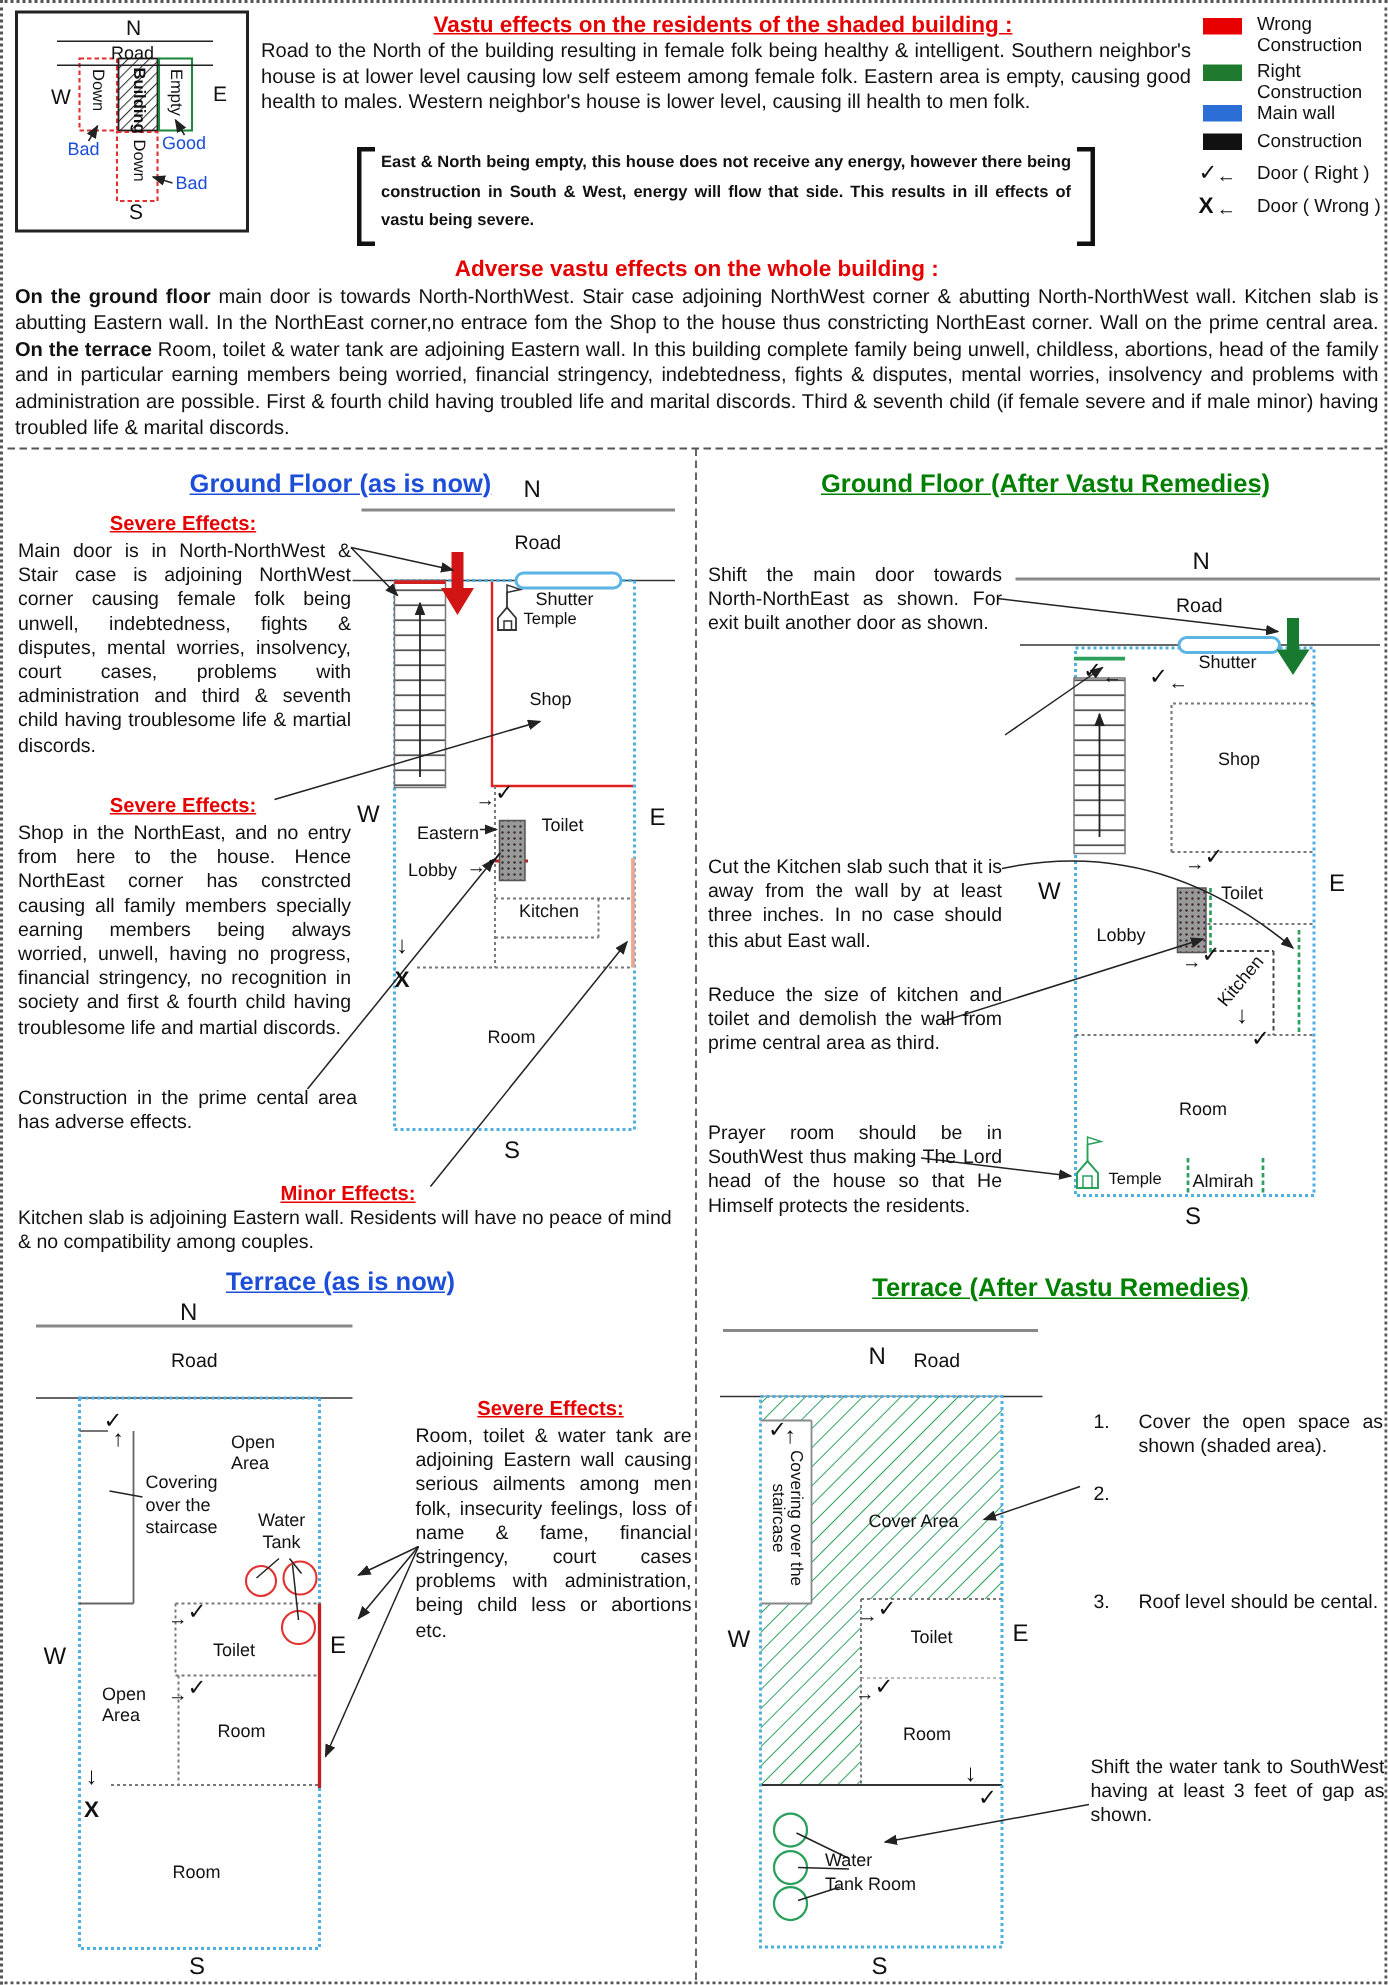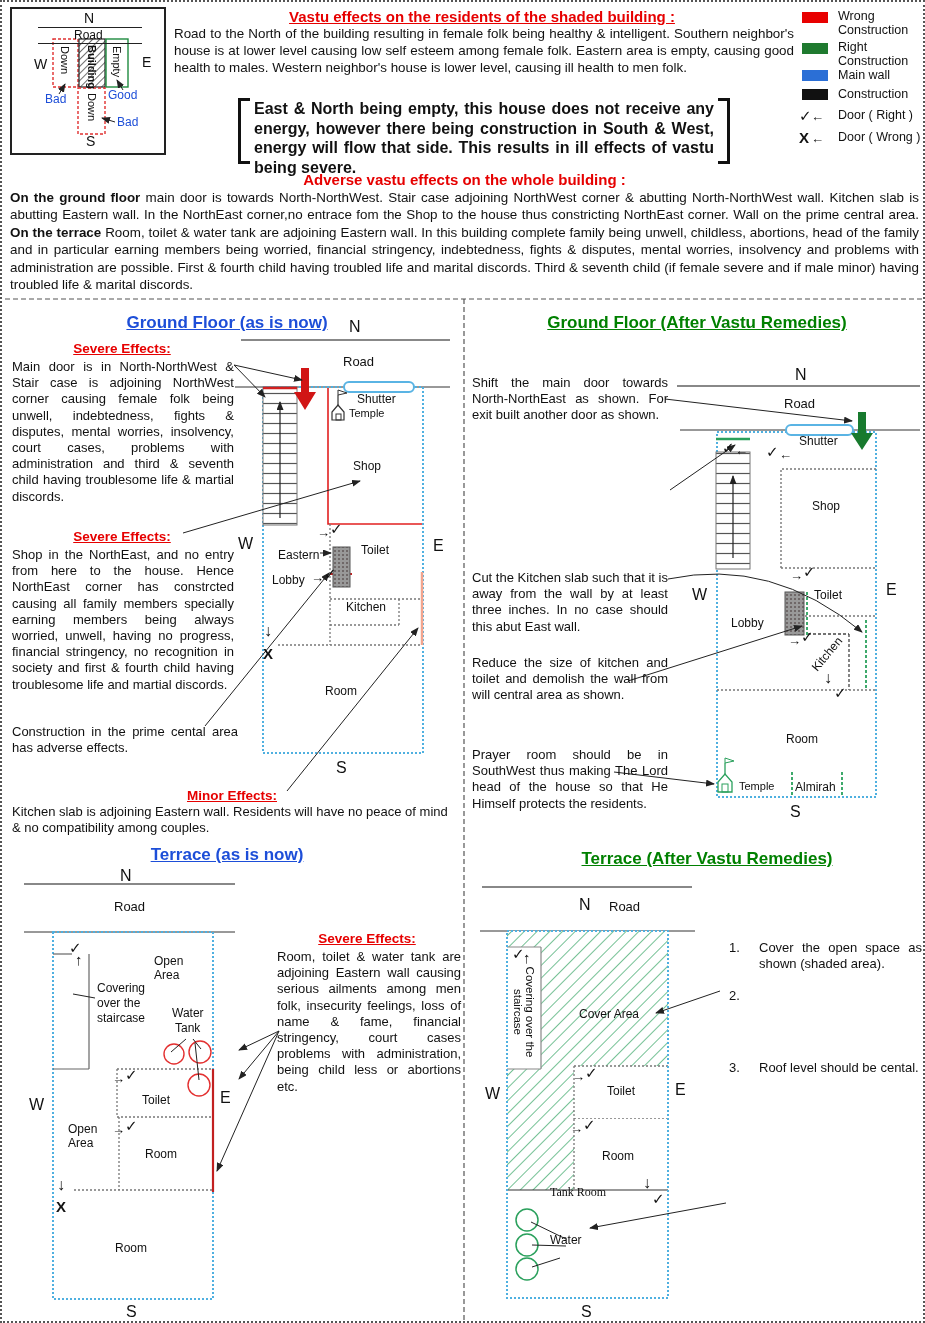--- a/index.html
+++ b/index.html
@@ -195,21 +195,21 @@
   <div class="t" style="left:140px;top:52px;font-size:14px;">E</div>
   <div class="t red" style="left:43px;top:90px;">Bad</div>
   <div class="t" style="left:106px;top:86px;color:#1d4ed8;">Good</div>
   <div class="t red" style="left:115px;top:113px;">Bad</div>
   <div class="t" style="left:84px;top:131px;font-size:14px;">S</div>
 
   <div class="subhd" style="left:170px;top:6px;width:620px;font-size:15px;">Vastu effects on the residents of the shaded building :</div>
   <div class="para" style="left:172px;top:24px;width:620px;font-size:13.4px;line-height:16.8px;">Road to the North of the building resulting in female folk being healthy &amp; intelligent. Southern neighbor's house is at lower level causing low self esteem among female folk. Eastern area is empty, causing good health to males. Western neighbor's house is lower level, causing ill health to men folk.</div>
   <div class="bracket" style="left:236px;top:96px;height:60px;border-left:3px solid #111;border-top:3px solid #111;border-bottom:3px solid #111;"></div>
   <div class="bracket" style="left:716px;top:96px;height:60px;border-right:3px solid #111;border-top:3px solid #111;border-bottom:3px solid #111;"></div>
-  <div class="para" style="left:252px;top:97px;width:460px;font-weight:bold;font-size:16px;line-height:19.5px;">East &amp; North being empty, this house does not receive any energy, however there being construction in South &amp; West, energy will flow that side. This results in ill effects of vastu being severe.</div>
+  <div class="para" style="left:252px;top:97px;width:460px;font-weight:bold;font-size:11px;line-height:19.5px;">East &amp; North being empty, this house does not receive any energy, however there being construction in South &amp; West, energy will flow that side. This results in ill effects of vastu being severe.</div>
 
   <div class="sw" style="left:800px;top:10px;background:#e80000;"></div>
   <div class="legtxt" style="left:836px;top:7px;width:82px;">Wrong Construction</div>
   <div class="sw" style="left:800px;top:41px;background:#1f7a2f;"></div>
   <div class="legtxt" style="left:836px;top:38px;width:82px;">Right Construction</div>
   <div class="sw" style="left:800px;top:68px;background:#2b6fd6;"></div>
   <div class="legtxt" style="left:836px;top:66px;width:82px;">Main wall</div>
   <div class="sw" style="left:800px;top:87px;background:#111;"></div>
   <div class="legtxt" style="left:836px;top:85px;width:82px;">Construction</div>
   <div class="chk" style="left:797px;top:106px;">✓</div>
@@ -251,21 +251,21 @@
   <div class="chk" style="left:261px;top:644px;">X</div>
 
   <div class="hd green" style="left:520px;top:311px;width:350px;">Ground Floor (After Vastu Remedies)</div>
   <div class="dir" style="left:793px;top:364px;">N</div>
   <div class="road" style="left:782px;top:394px;">Road</div>
   <div class="dir" style="left:690px;top:584px;">W</div>
   <div class="dir" style="left:884px;top:579px;">E</div>
   <div class="dir" style="left:788px;top:801px;">S</div>
   <div class="para" style="left:470px;top:373px;width:196px;">Shift the main door towards North-NorthEast as shown. For exit built another door as shown.</div>
   <div class="para" style="left:470px;top:568px;width:196px;">Cut the Kitchen slab such that it is away from the wall by at least three inches. In no case should this abut East wall.</div>
-  <div class="para" style="left:470px;top:653px;width:196px;">Reduce the size of kitchen and toilet and demolish the wall from will central area as shown.</div>
+  <div class="para" style="left:470px;top:653px;width:196px;">Reduce the size of kitchen and toilet and demolish the wall from prime central area as third.</div>
   <div class="para" style="left:470px;top:745px;width:196px;">Prayer room should be in SouthWest thus making The Lord head of the house so that He Himself protects the residents.</div>
   <div class="t" style="left:797px;top:432px;">Shutter</div>
   <div class="t" style="left:810px;top:497px;">Shop</div>
   <div class="t" style="left:812px;top:586px;">Toilet</div>
   <div class="t" style="left:729px;top:614px;">Lobby</div>
   <div class="t" style="left:805px;top:645px;transform:rotate(-50deg);">Kitchen</div>
   <div class="t" style="left:784px;top:730px;">Room</div>
   <div class="t" style="left:737px;top:778px;font-size:11px;">Temple</div>
   <div class="t" style="left:793px;top:778px;">Almirah</div>
   <div class="chk" style="left:720px;top:438px;">✓</div>
@@ -312,26 +312,27 @@
   <div class="dir" style="left:577px;top:894px;">N</div>
   <div class="road" style="left:607px;top:897px;">Road</div>
   <div class="dir" style="left:483px;top:1083px;">W</div>
   <div class="dir" style="left:673px;top:1079px;">E</div>
   <div class="dir" style="left:579px;top:1301px;">S</div>
   <div class="vtext" style="left:462px;top:998px;width:120px;font-size:11.5px;transform:rotate(90deg);transform-origin:center center;">Covering over the staircase</div>
   <div class="t" style="left:577px;top:1005px;">Cover Area</div>
   <div class="t" style="left:605px;top:1082px;">Toilet</div>
   <div class="t" style="left:600px;top:1147px;">Room</div>
   <div class="t" style="left:548px;top:1231px;">Water</div>
-  <div class="t" style="left:548px;top:1183px;font-family:Liberation Serif, serif;">Tank Room</div>
+  <div class="t" style="left:548px;top:1247px;">Tank Room</div>
   <div class="para" style="left:727px;top:938px;width:20px;">1.</div>
   <div class="para" style="left:757px;top:938px;width:163px;">Cover the open space as shown (shaded area).</div>
   <div class="para" style="left:727px;top:986px;width:20px;">2.</div>
   <div class="para" style="left:727px;top:1058px;width:20px;">3.</div>
   <div class="para" style="left:757px;top:1058px;width:163px;">Roof level should be cental.</div>
+  <div class="para" style="left:725px;top:1168px;width:196px;">Shift the water tank to SouthWest having at least 3 feet of gap as shown.</div>
   <div class="chk" style="left:510px;top:944px;">✓</div>
   <div class="arrg" style="left:521px;top:948px;font-size:15px;">↑</div>
   <div class="arrg" style="left:570px;top:1068px;">→</div>
   <div class="chk" style="left:583px;top:1063px;">✓</div>
   <div class="arrg" style="left:568px;top:1120px;">→</div>
   <div class="chk" style="left:581px;top:1115px;">✓</div>
   <div class="arrg" style="left:641px;top:1173px;font-size:16px;">↓</div>
   <div class="chk" style="left:650px;top:1189px;">✓</div>
 
 </div>

